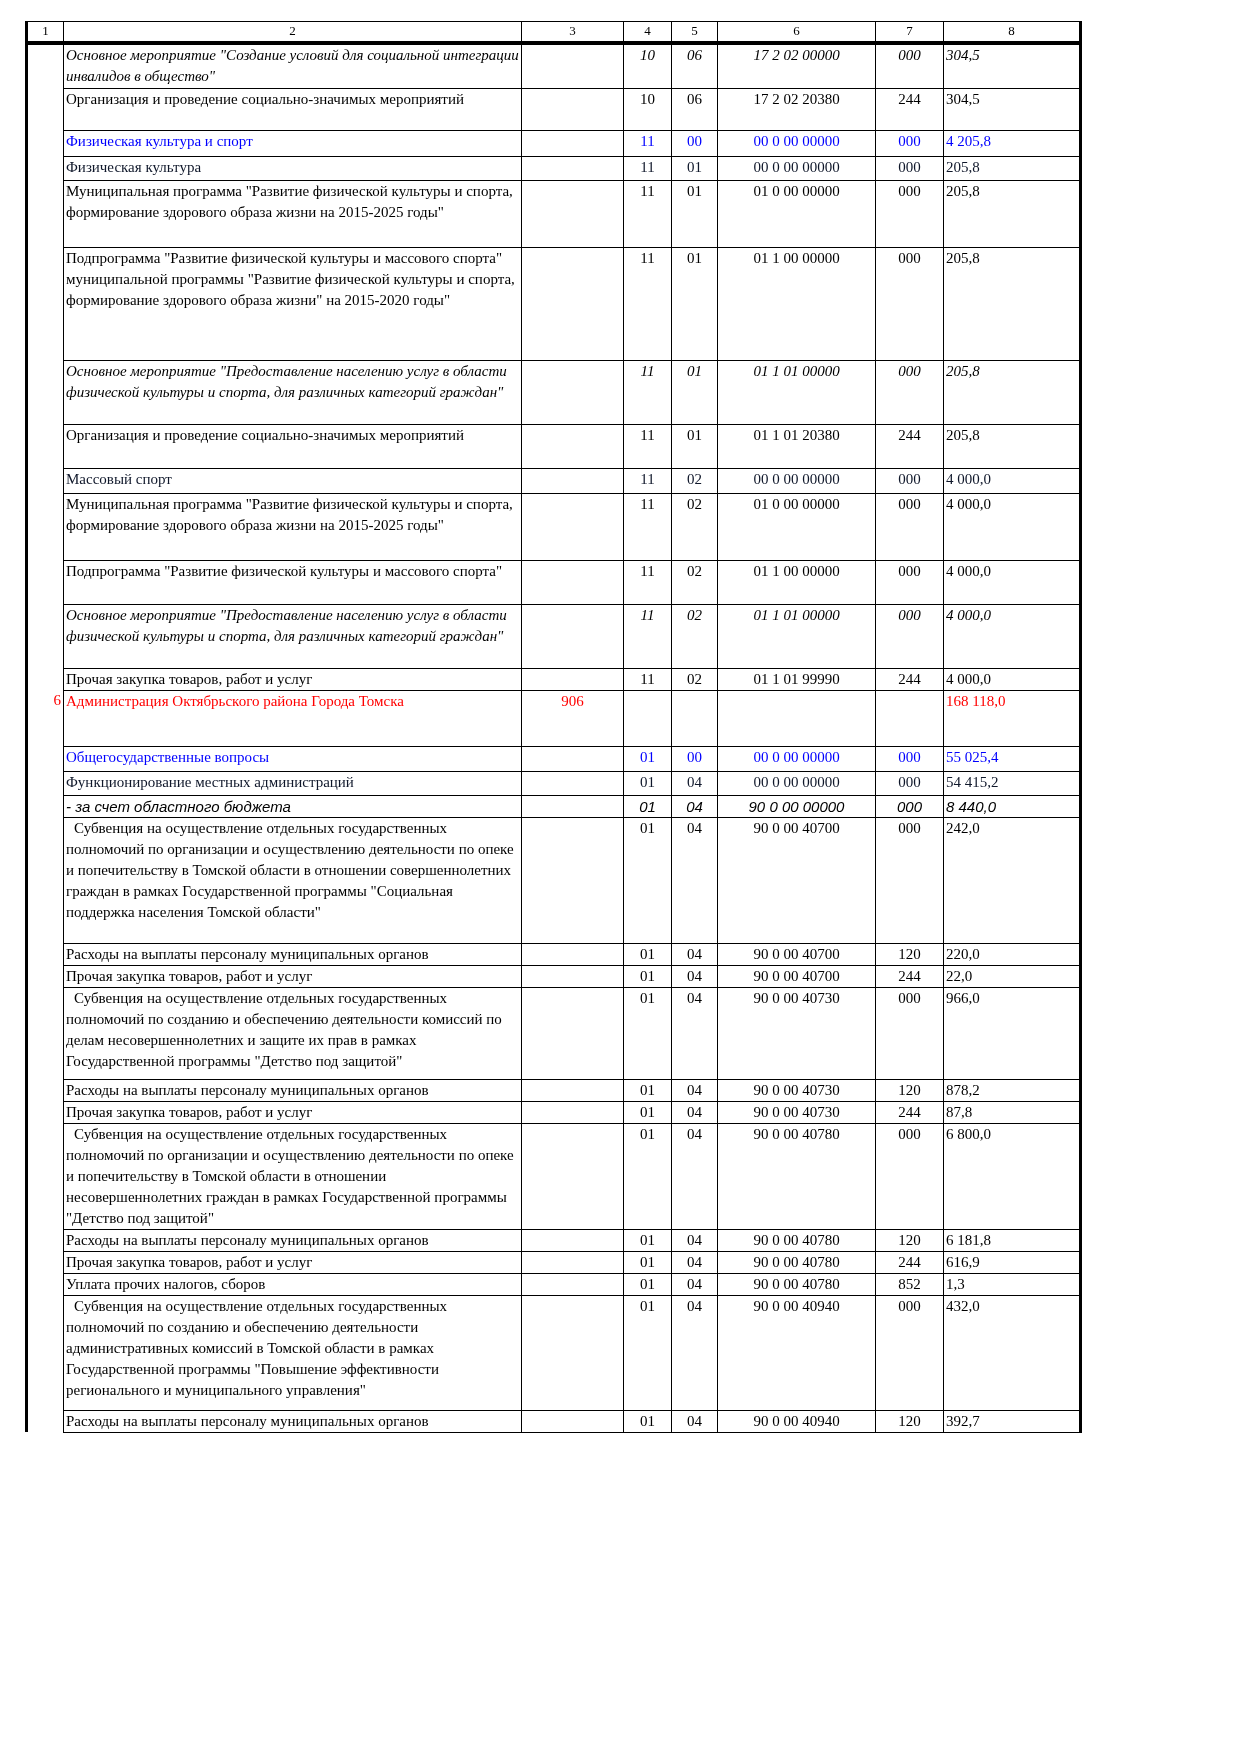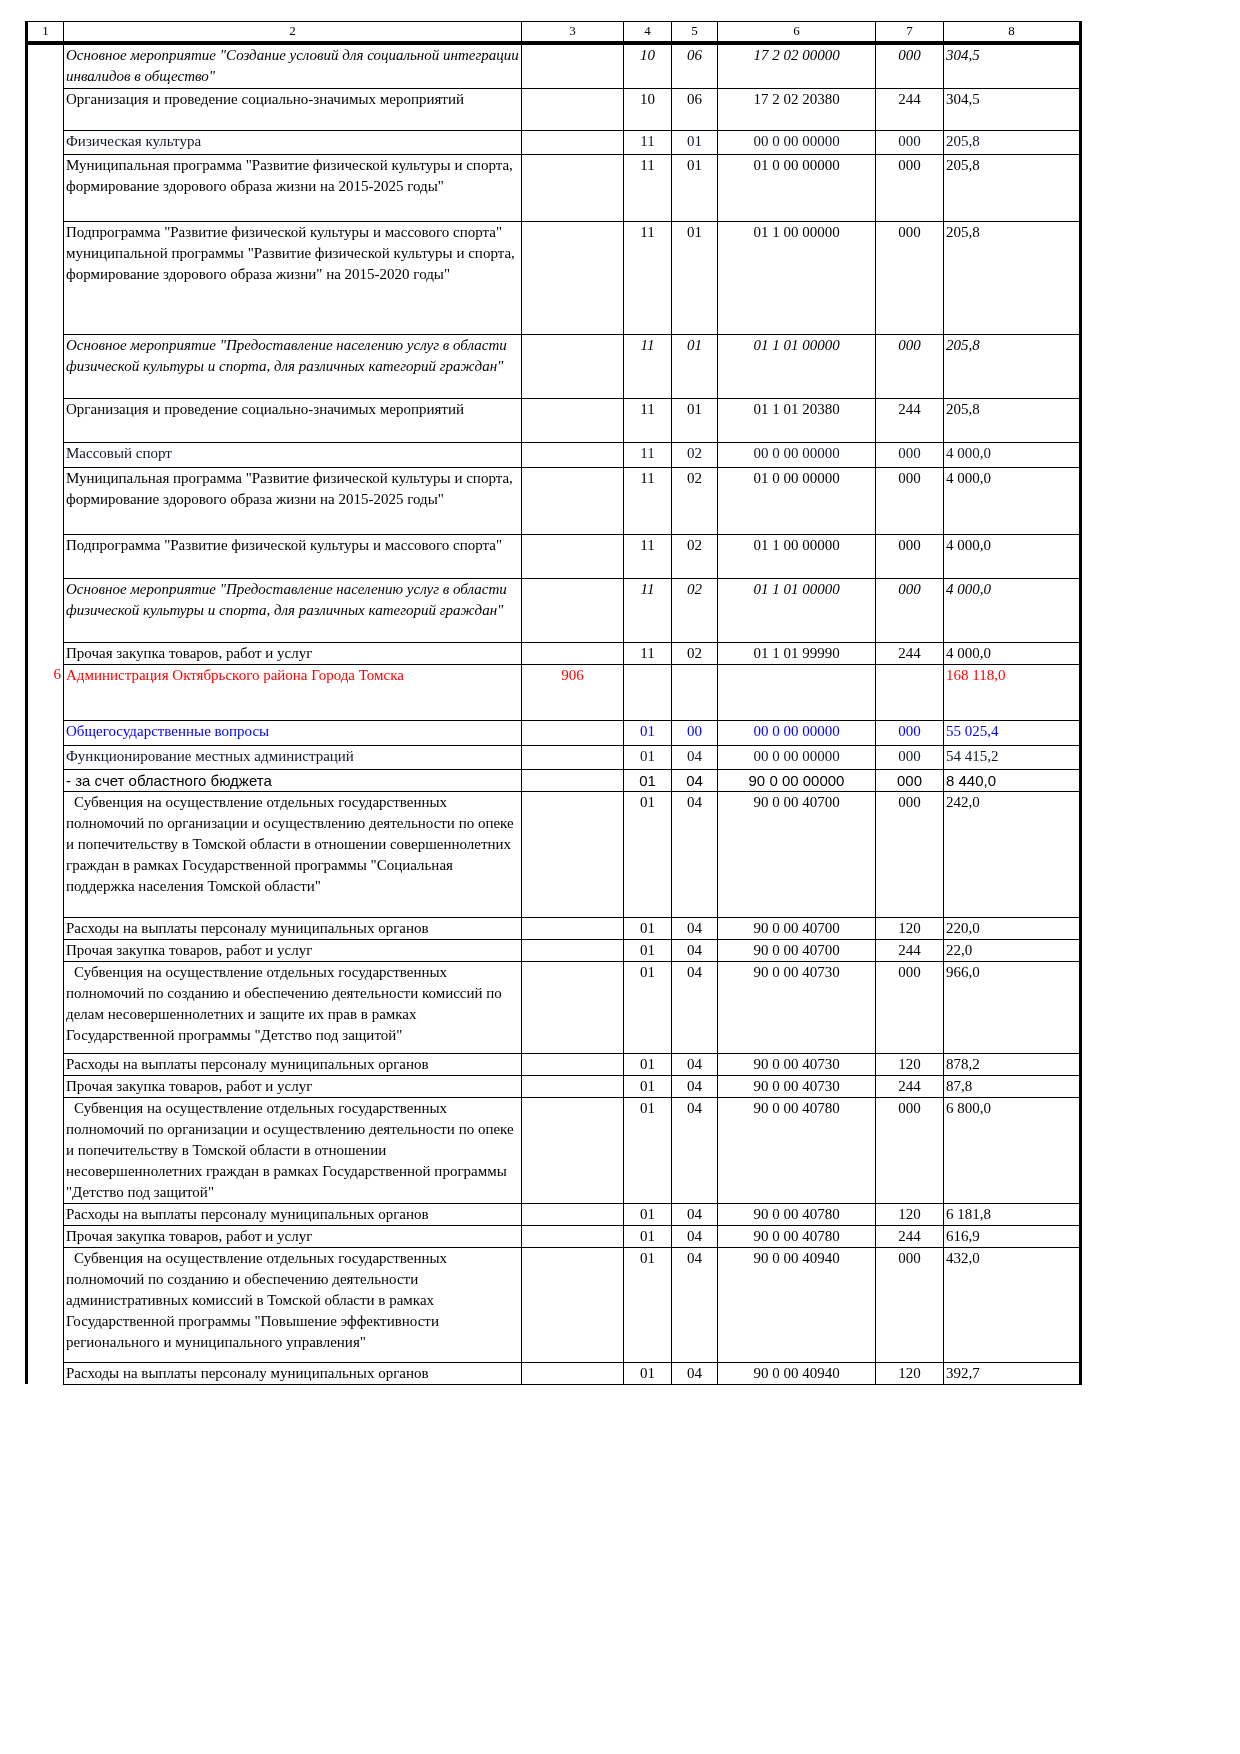--- a/index.html
+++ b/index.html
@@ -21,21 +21,21 @@
   tr.italic td { font-family:"Liberation Serif", serif; font-style:italic; font-weight:bold; font-size:14.5px; }
   tr.italic td.c2 { padding-left:5px; }
   tr.plain td.c2 { padding-left:10px; }
   tr.plain2 td.c2 { padding-left:18px; }
   tr.section td { color:#0000ff; font-weight:bold; font-size:17.5px; line-height:23px; }
   tr.subsection td { color:#0f172a; font-weight:bold; font-size:16.5px; line-height:23px; }
   tr.program td { font-weight:bold; font-size:18px; line-height:22.5px; }
   tr.program td.c3, tr.program td.c4, tr.program td.c5, tr.program td.c6, tr.program td.c7, tr.program td.c8 { font-size:16.5px; }
   tr.program.small-code td.c6 { font-size:15px; }
   tr.admin td { color:#ff0000; font-weight:bold; font-size:21px; line-height:27px; border-top:4px solid #000; }
-  tr.regional td { font-family:"Liberation Sans", sans-serif; font-size:14.5px; line-height:21px; }
+  tr.regional td { font-family:"Liberation Sans", sans-serif; font-style:italic; font-size:14.5px; line-height:21px; }
   tr.regional td.c2 { padding-left:10px; }
   tr.subv td.c2 { padding-left:3px; text-indent:8px; }
 </style>
 </head>
 <body>
 
 <table id="sheet">
   <colgroup>
     <col style="width:37px">
     <col style="width:458px">
@@ -72,20 +72,30 @@
       <tr class="plain" style="height: 42px;">
     <td class="c1" style="border-top: none; border-bottom: none;"></td>
     <td class="c2">Организация и проведение социально-значимых мероприятий</td>
     <td class="c3"></td>
     <td class="c4">10</td>
     <td class="c5">06</td>
     <td class="c6">17 2 02 20380</td>
     <td class="c7">244</td>
     <td class="c8">304,5</td>
   </tr>
+      <tr class="section" style="height: 26px;">
+    <td class="c1" style="border-top: none; border-bottom: none;"></td>
+    <td class="c2">Физическая культура и спорт</td>
+    <td class="c3"></td>
+    <td class="c4">11</td>
+    <td class="c5">00</td>
+    <td class="c6">00 0 00 00000</td>
+    <td class="c7">000</td>
+    <td class="c8">4 205,8</td>
+  </tr>
       <tr class="subsection" style="height: 24px;">
     <td class="c1" style="border-top: none; border-bottom: none;"></td>
     <td class="c2">Физическая культура</td>
     <td class="c3"></td>
     <td class="c4">11</td>
     <td class="c5">01</td>
     <td class="c6">00 0 00 00000</td>
     <td class="c7">000</td>
     <td class="c8">205,8</td>
   </tr>
@@ -302,20 +312,30 @@
       <tr class="plain2" style="height: 22px;">
     <td class="c1" style="border-top: none; border-bottom: none;"></td>
     <td class="c2">Прочая закупка товаров, работ и услуг</td>
     <td class="c3"></td>
     <td class="c4">01</td>
     <td class="c5">04</td>
     <td class="c6">90 0 00 40780</td>
     <td class="c7">244</td>
     <td class="c8">616,9</td>
   </tr>
+      <tr class="plain2" style="height: 22px;">
+    <td class="c1" style="border-top: none; border-bottom: none;"></td>
+    <td class="c2">Уплата прочих налогов, сборов</td>
+    <td class="c3"></td>
+    <td class="c4">01</td>
+    <td class="c5">04</td>
+    <td class="c6">90 0 00 40780</td>
+    <td class="c7">852</td>
+    <td class="c8">1,3</td>
+  </tr>
       <tr class="subv" style="height: 115px;">
     <td class="c1" style="border-top: none; border-bottom: none;"></td>
     <td class="c2">Субвенция на осуществление отдельных государственных полномочий по созданию и обеспечению деятельности административных комиссий в Томской области в рамках Государственной программы "Повышение эффективности регионального и муниципального управления"</td>
     <td class="c3"></td>
     <td class="c4">01</td>
     <td class="c5">04</td>
     <td class="c6">90 0 00 40940</td>
     <td class="c7">000</td>
     <td class="c8">432,0</td>
   </tr>

